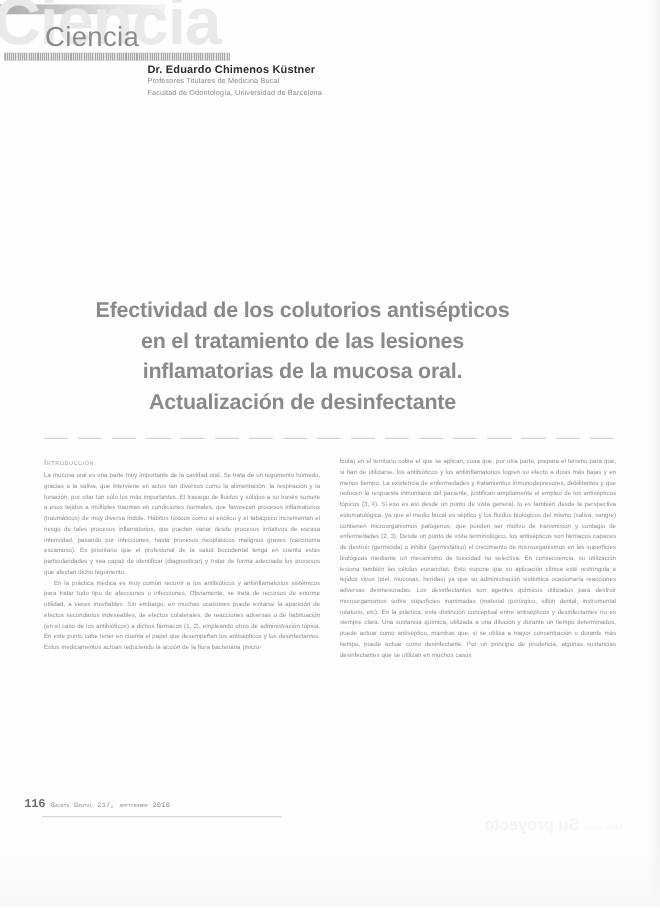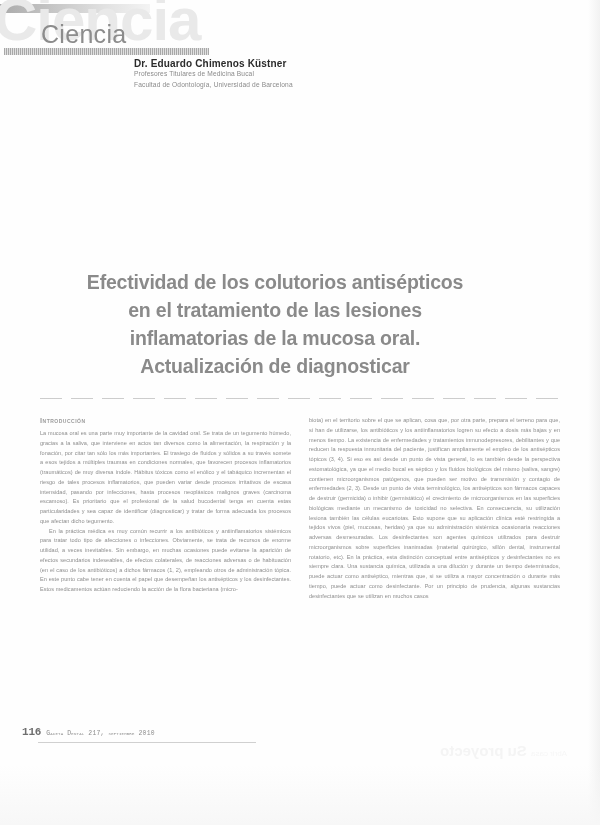--- a/index.html
+++ b/index.html
@@ -157,21 +157,20 @@
   }
   .col { width: 251px; }
 
   .section-head {
     font-size: 7.4px;
     color: #9b9b9b;
     letter-spacing: .5px;
     margin: 0 0 4px 0;
     font-variant: small-caps;
     text-transform: capitalize;
-    font-weight: bold;
   }
   .para {
     font-size: 5.55px;
     line-height: 9.75px;
     color: #8d8d8d;
     text-align: justify;
     margin: 0;
     letter-spacing: .02px;
     word-spacing: .2px;
   }
@@ -250,21 +249,21 @@
   <div id="authors">
     <div class="author-name">Dr. Eduardo Chimenos Küstner</div>
     <div class="author-affil">Profesores Titulares de Medicina Bucal</div>
     <div class="author-affil">Facultad de Odontología, Universidad de Barcelona</div>
   </div>
 
   <div id="article-title">
     <div class="title-line">Efectividad de los colutorios antisépticos</div>
     <div class="title-line">en el tratamiento de las lesiones</div>
     <div class="title-line">inflamatorias de la mucosa oral.</div>
-    <div class="title-line">Actualización de diagnosticar</div>
+    <div class="title-line">Actualización de desinfectante</div>
   </div>
 
   <div id="top-rule"></div>
 
   <div id="columns">
     <div class="col">
       <div class="section-head">Introducción</div>
       <p class="para">La mucosa oral es una parte muy importante de la cavidad oral. Se trata de un tegumento húmedo, gracias a la saliva, que interviene en actos tan diversos como la alimentación, la respiración y la fonación, por citar tan sólo los más importantes. El trasiego de fluidos y sólidos a su través somete a esos tejidos a múltiples traumas en condiciones normales, que favorecen procesos inflamatorios (traumáticos) de muy diversa índole. Hábitus tóxicos como el enólico y el tabáquico incrementan el riesgo de tales procesos inflamatorios, que pueden variar desde procesos irritativos de escasa intensidad, pasando por infecciones, hasta procesos neoplásicos malignos graves (carcinoma escamoso). Es prioritario que el profesional de la salud bucodental tenga en cuenta estas particularidades y sea capaz de identificar (diagnosticar) y tratar de forma adecuada los procesos que afectan dicho tegumento.</p>
       <p class="para">En la práctica médica es muy común recurrir a los antibióticos y antiinflamatorios sistémicos para tratar todo tipo de afecciones o infecciones. Obviamente, se trata de recursos de enorme utilidad, a veces inevitables. Sin embargo, en muchas ocasiones puede evitarse la aparición de efectos secundarios indeseables, de efectos colaterales, de reacciones adversas o de habituación (en el caso de los antibióticos) a dichos fármacos (1, 2), empleando otros de administración tópica. En este punto cabe tener en cuenta el papel que desempeñan los antisépticos y los desinfectantes. Estos medicamentos actúan reduciendo la acción de la flora bacteriana (micro-</p>
     </div>

